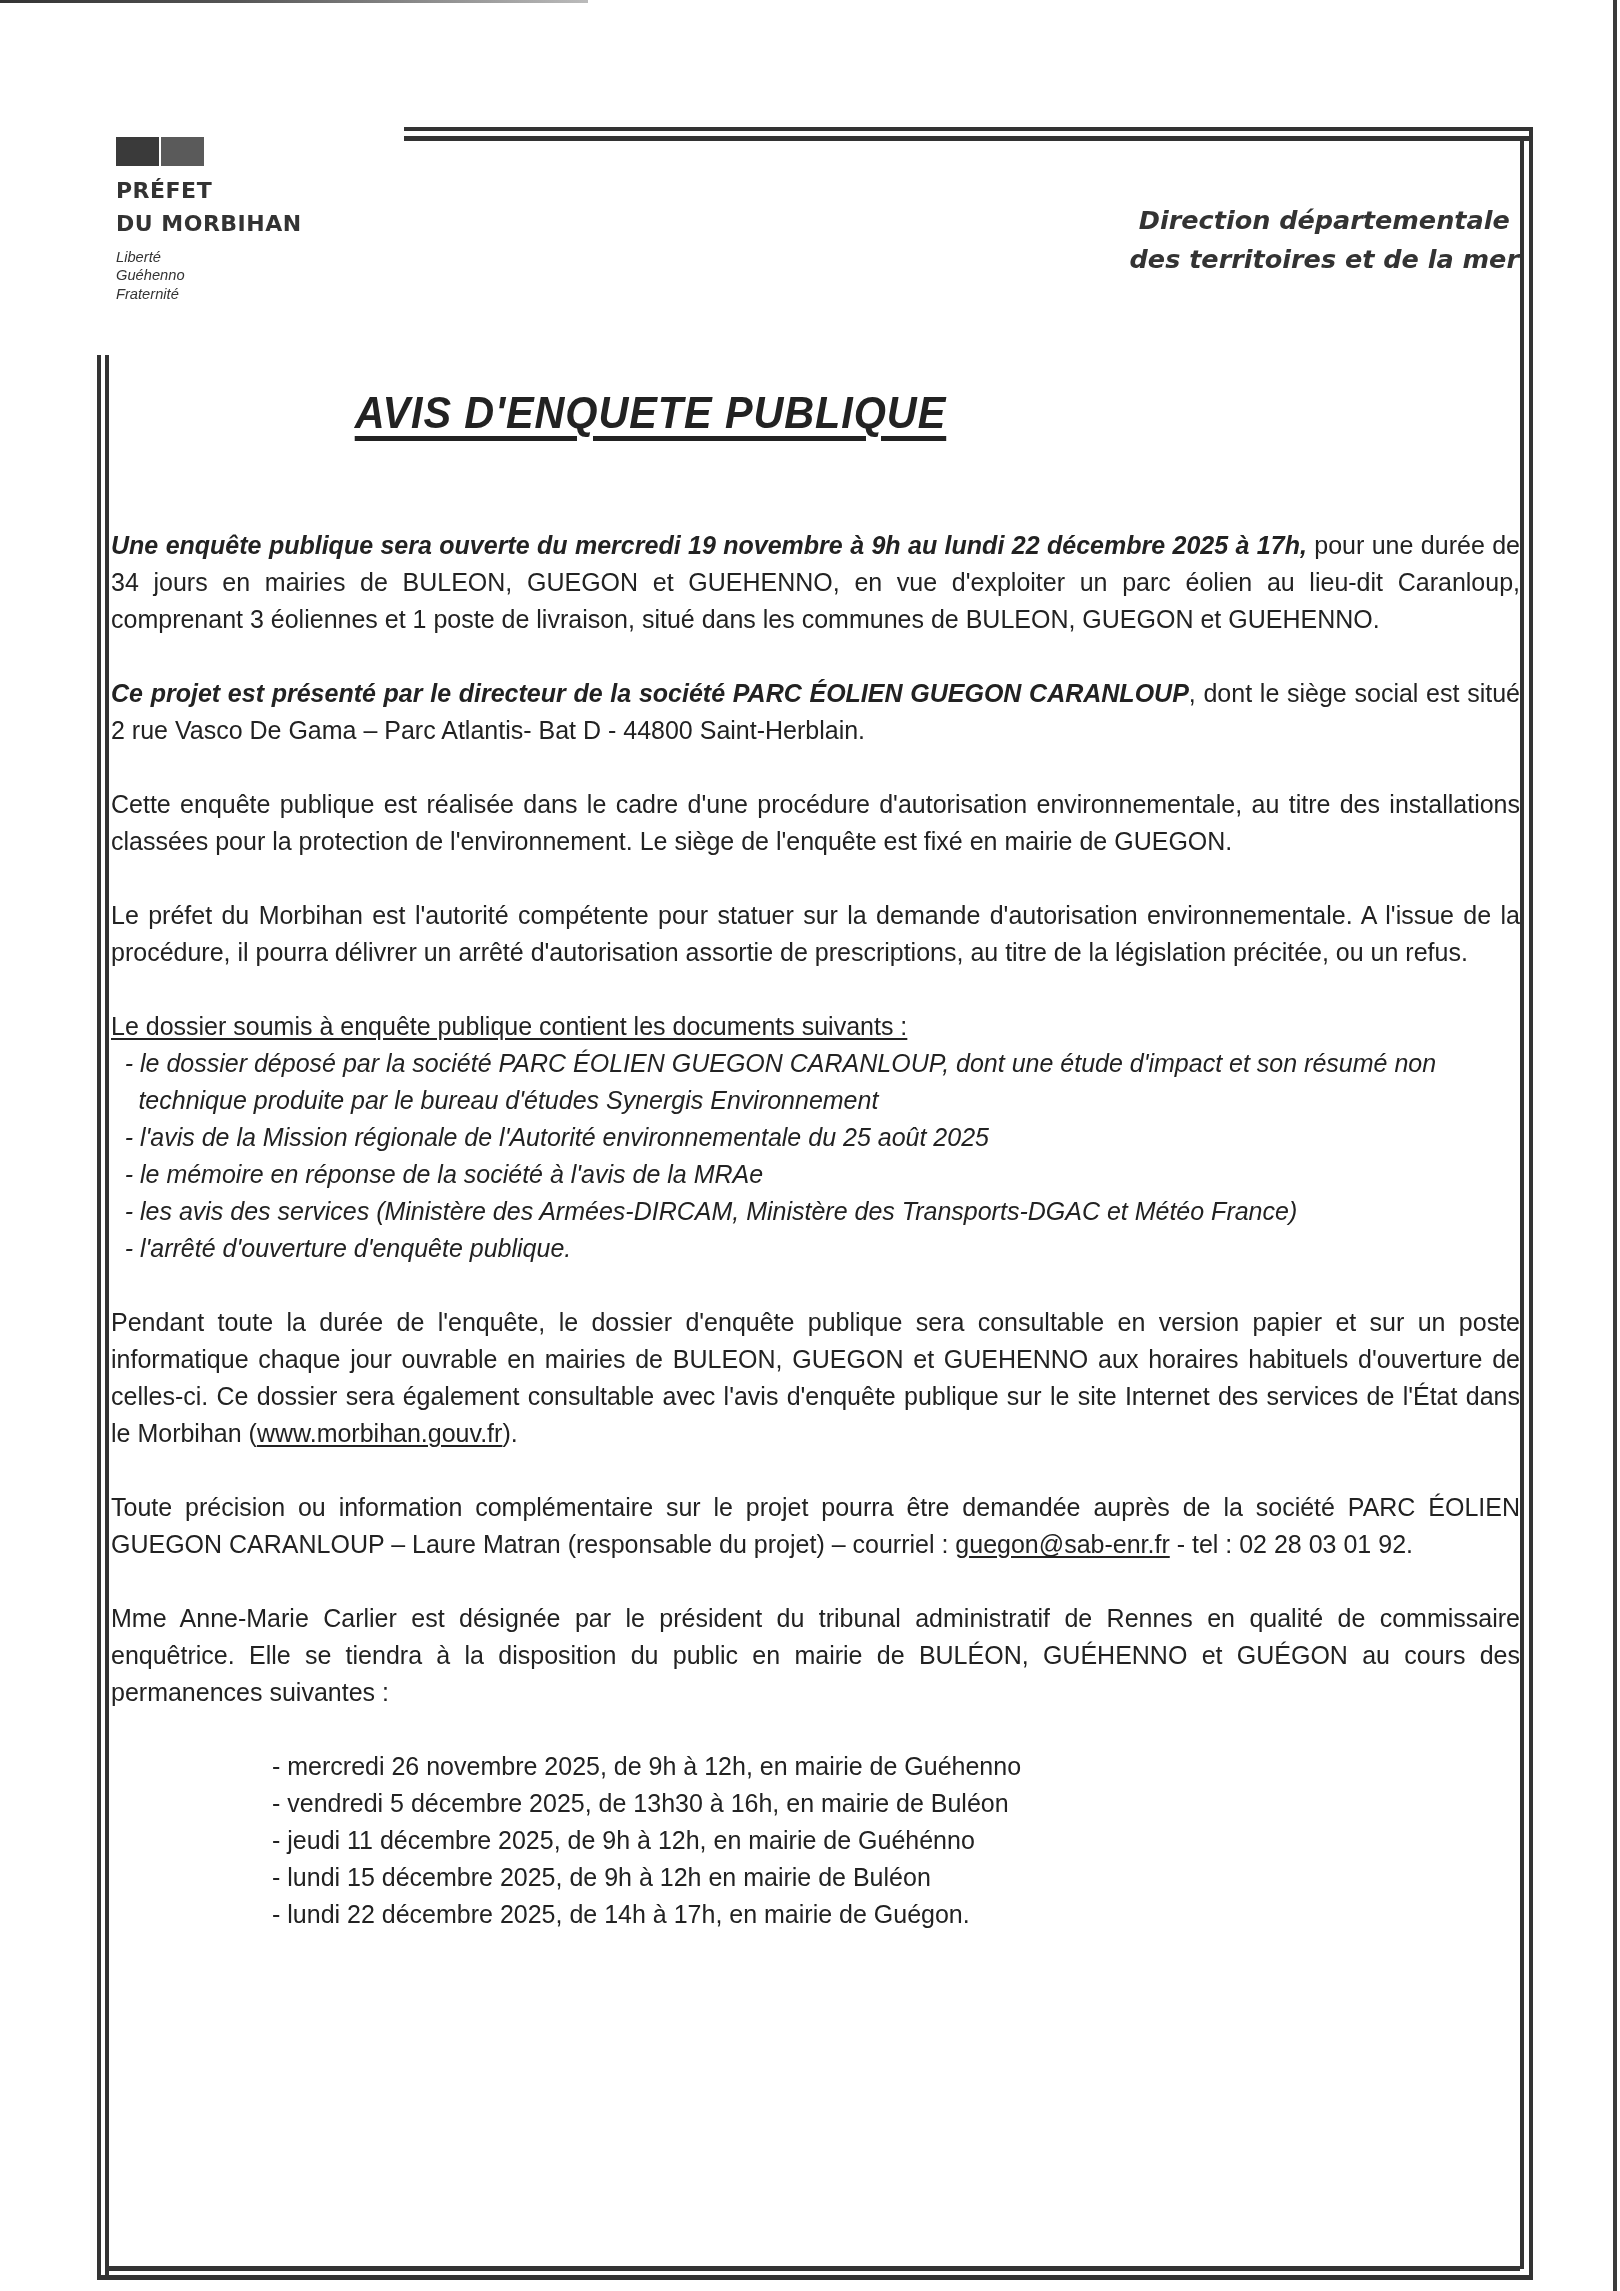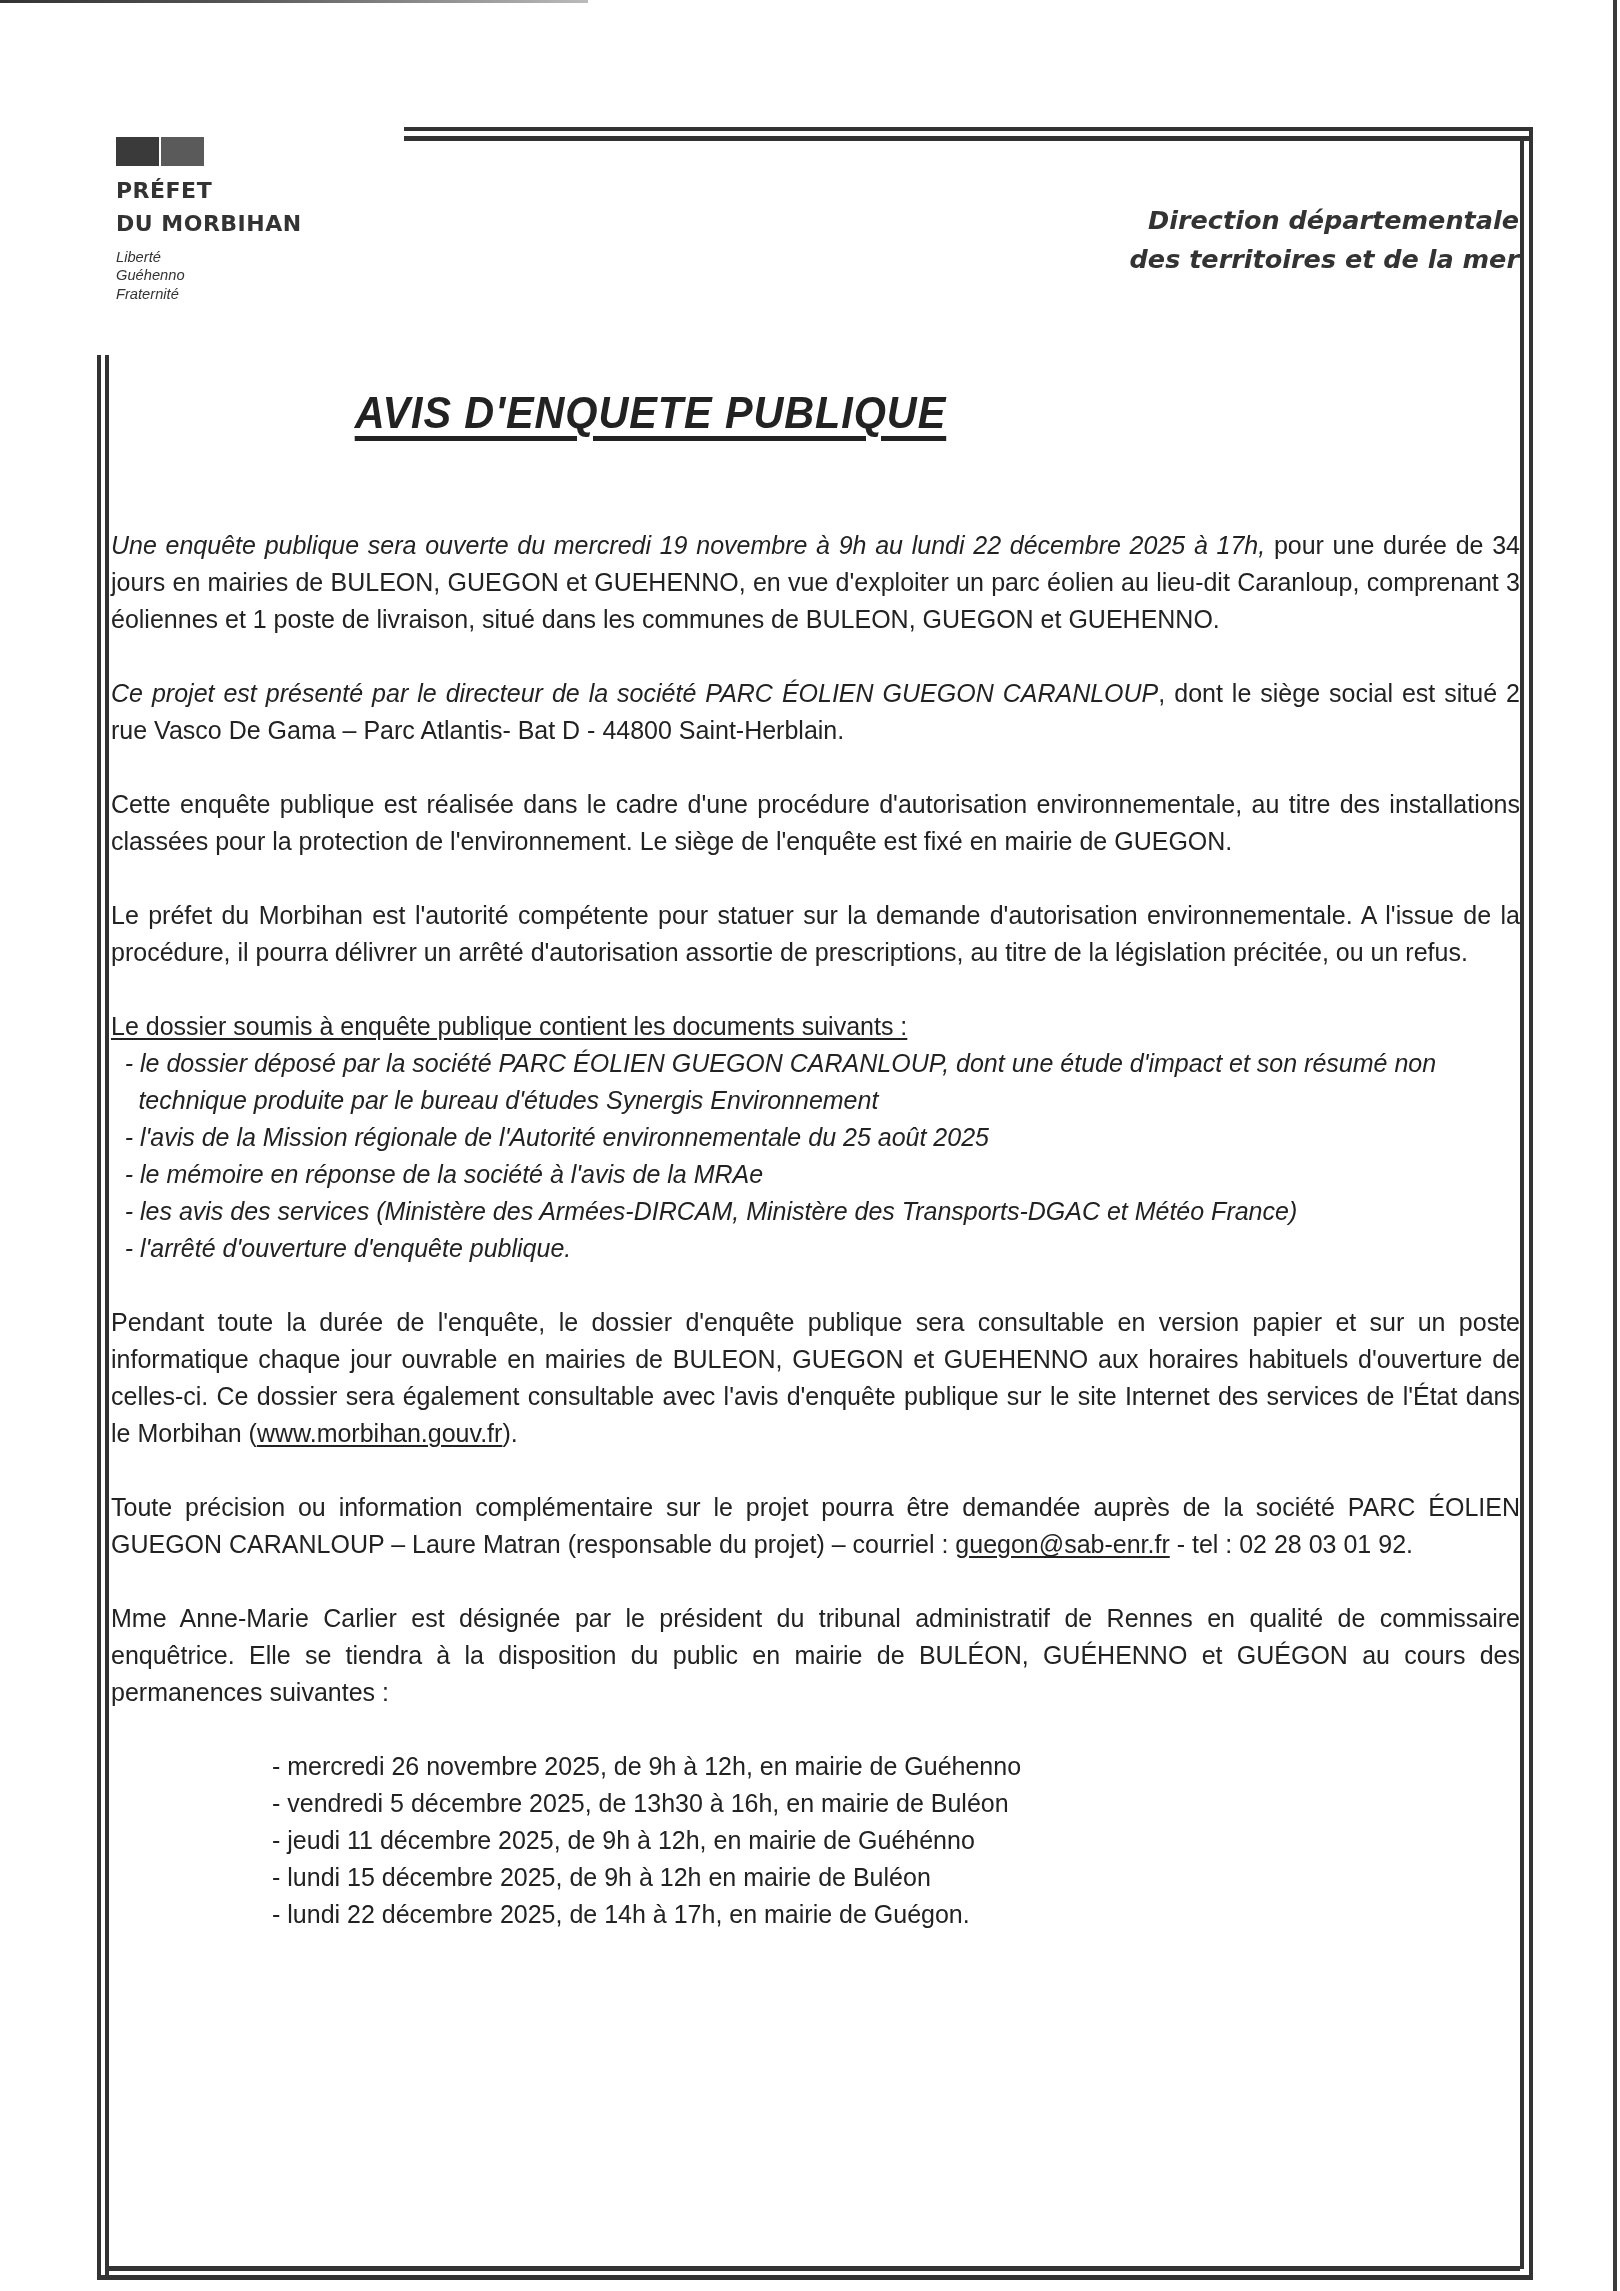--- a/index.html
+++ b/index.html
@@ -27,34 +27,34 @@
   .frame-left { position: absolute; left: 97px; top: 355px; width: 11.8px; height: 1925px; }
   .frame-left .l1 { position: absolute; left: 0; top: 0; bottom: 0; width: 3.9px; background: #333; }
   .frame-left .l2 { position: absolute; left: 7.8px; top: 0; bottom: 0; width: 3.9px; background: #333; }
   .frame-right { position: absolute; left: 1520px; top: 127px; width: 12.7px; height: 2152px; }
   .frame-right .l1 { position: absolute; left: 0; top: 8.8px; bottom: 9.8px; width: 3.9px; background: #333; }
   .frame-right .l2 { position: absolute; left: 8.8px; top: 0; bottom: 0; width: 3.9px; background: #333; }
   .frame-bottom { position: absolute; left: 97px; top: 2266px; width: 1436px; height: 13.7px; }
   .frame-bottom .l1 { position: absolute; left: 9.8px; right: 12.7px; top: 0; height: 4.9px; background: #333; }
   .frame-bottom .l2 { position: absolute; left: 0; right: 0; top: 8.8px; height: 4.9px; background: #333; }
 
-  .direction { position: absolute; right: 101px; top: 201px; text-align: right;
+  .direction { position: absolute; right: 101px; top: 201px; text-align: center;
                font-family: "DejaVu Sans", sans-serif; font-style: italic; font-weight: bold;
                font-size: 25.5px; line-height: 39px; color: #333; }
 
   .title { position: absolute; left: 0; width: 1300px; top: 387px; text-align: center; }
   .title span { font-family: "Liberation Sans", sans-serif; font-weight: bold; font-style: italic;
                 font-size: 45px; letter-spacing: 1px; color: #222; text-decoration: underline;
                 text-decoration-thickness: 4.9px; text-underline-offset: 7.8px; transform: scaleX(0.92); display: inline-block; }
 
   .body { position: absolute; left: 111px; width: 1409px; top: 527px;
           font-family: "Liberation Sans", sans-serif; font-size: 25px; line-height: 37px; color: #222; }
   .para { margin: 0; text-align: justify; }
   .gap { height: 37px; }
-  .bi { font-weight: normal; font-style: italic; }
+  .bi { font-weight: bold; font-style: italic; }
   .ul { text-decoration: underline; text-underline-offset: 2.9px; }
   .list { margin: 0; padding: 0; list-style: none; }
   .list li { padding-left: 27.4px; text-indent: -13.7px; font-style: italic; }
   .sched { margin: 0; padding: 0 0 0 161px; list-style: none; }
 </style>
 </head>
 <body>
 
 <div class="scan-edge-top"></div>
 <div class="scan-edge-right"></div>

